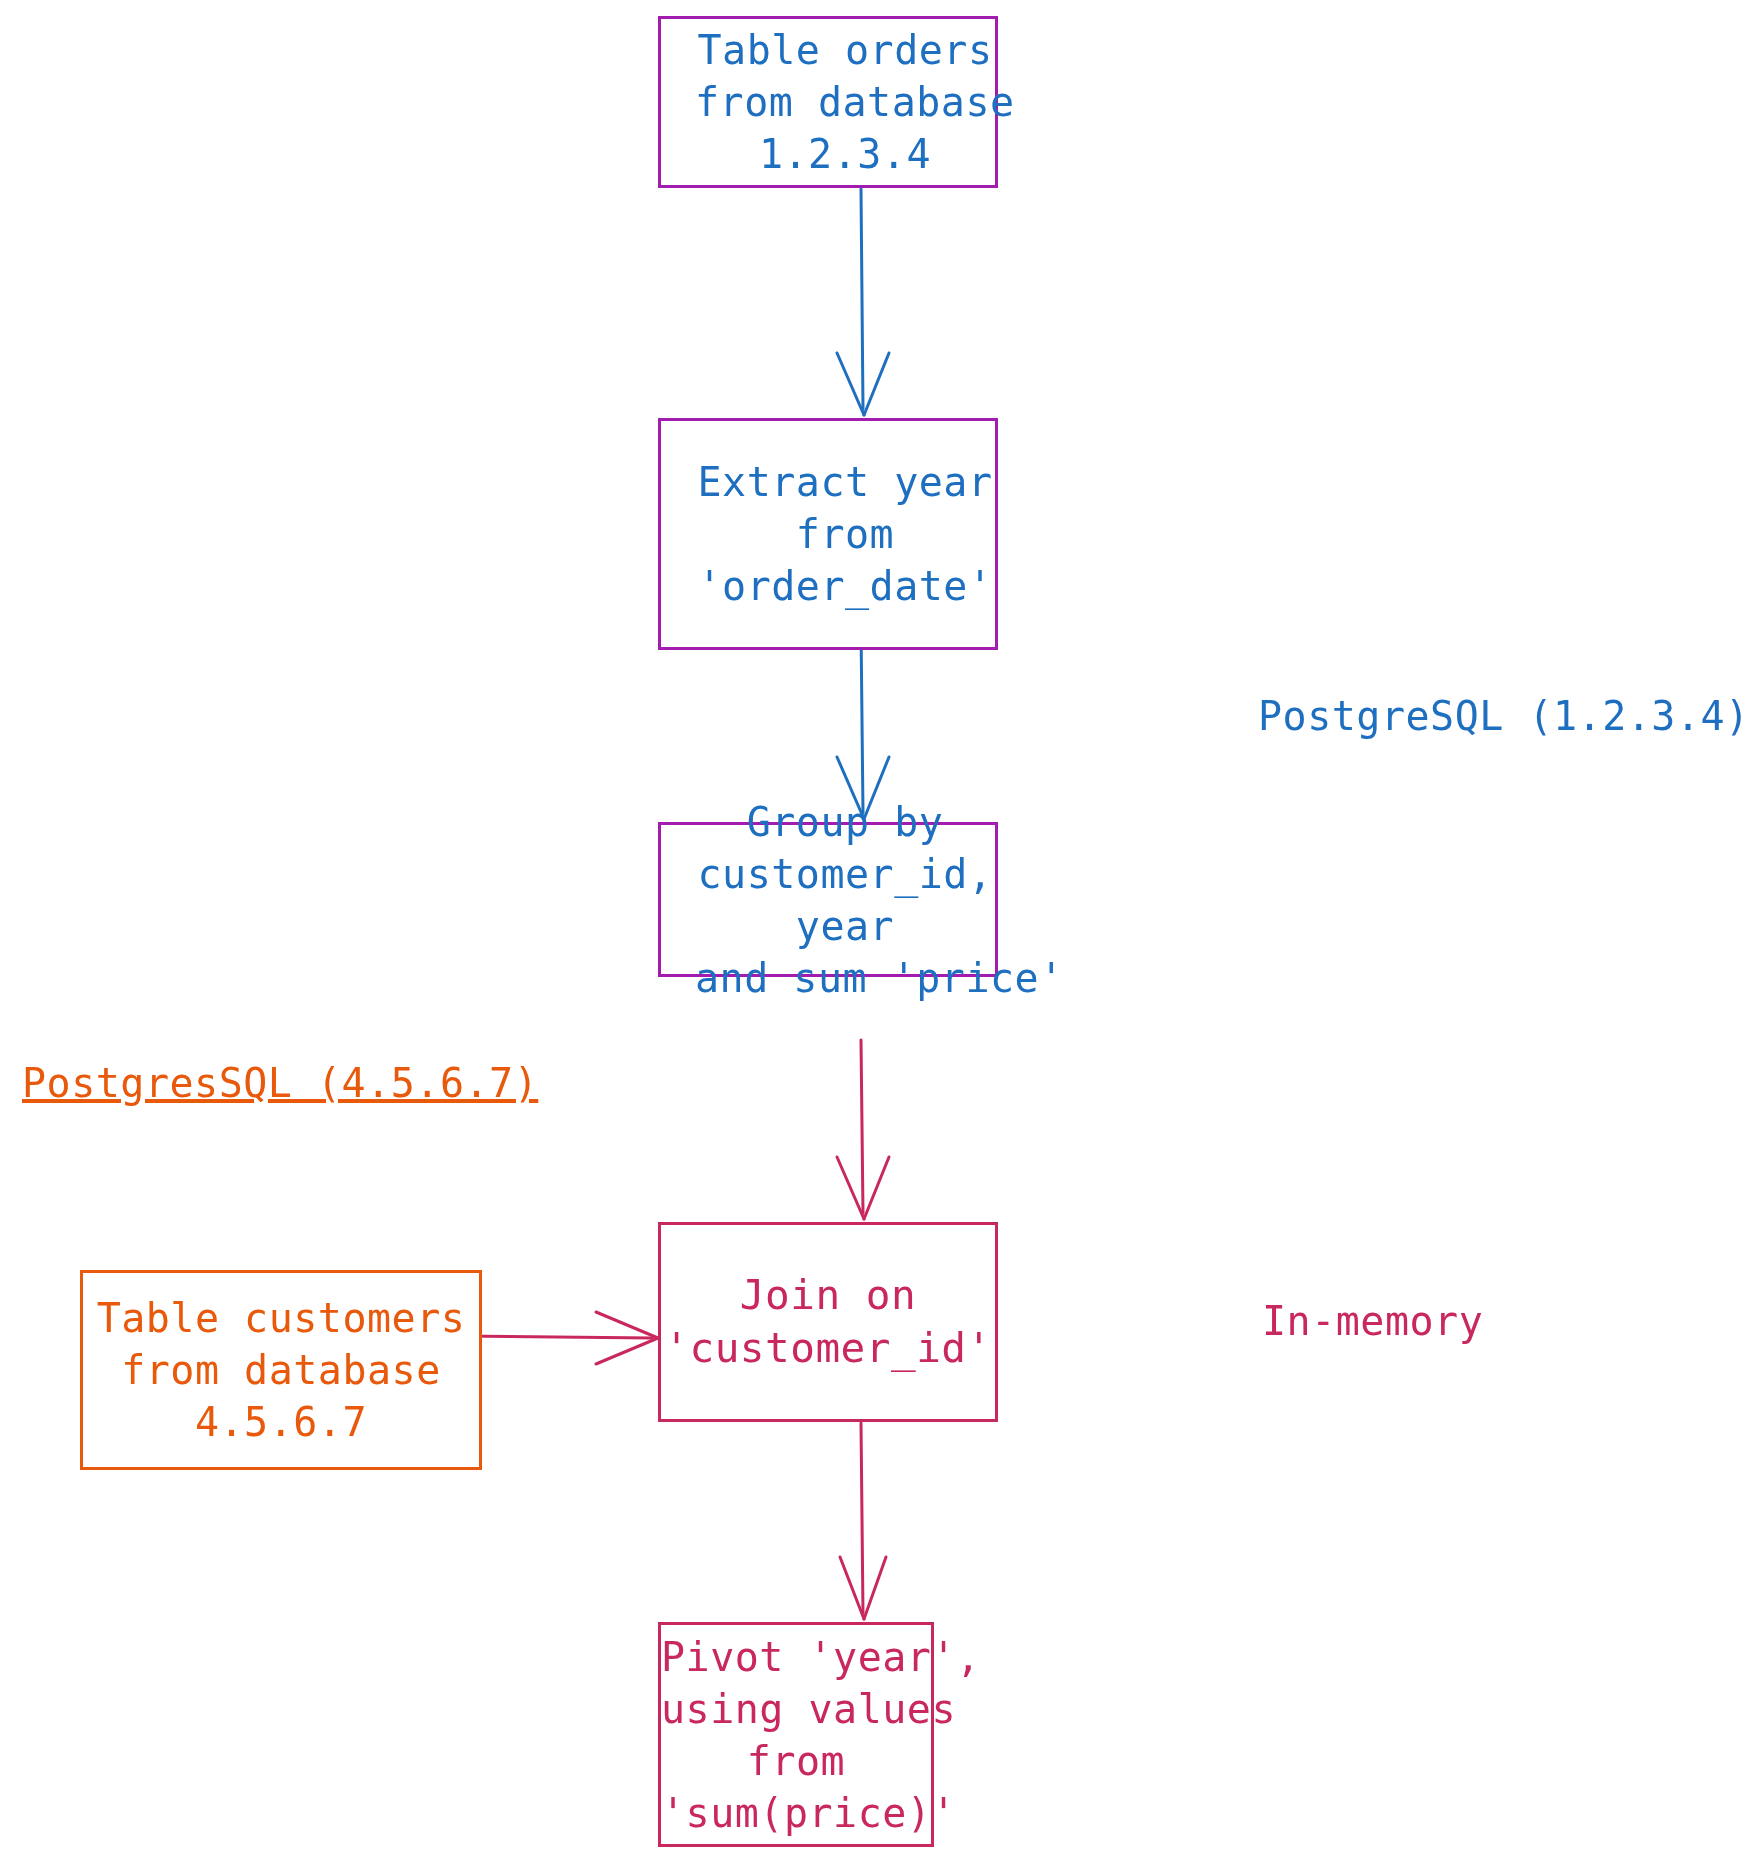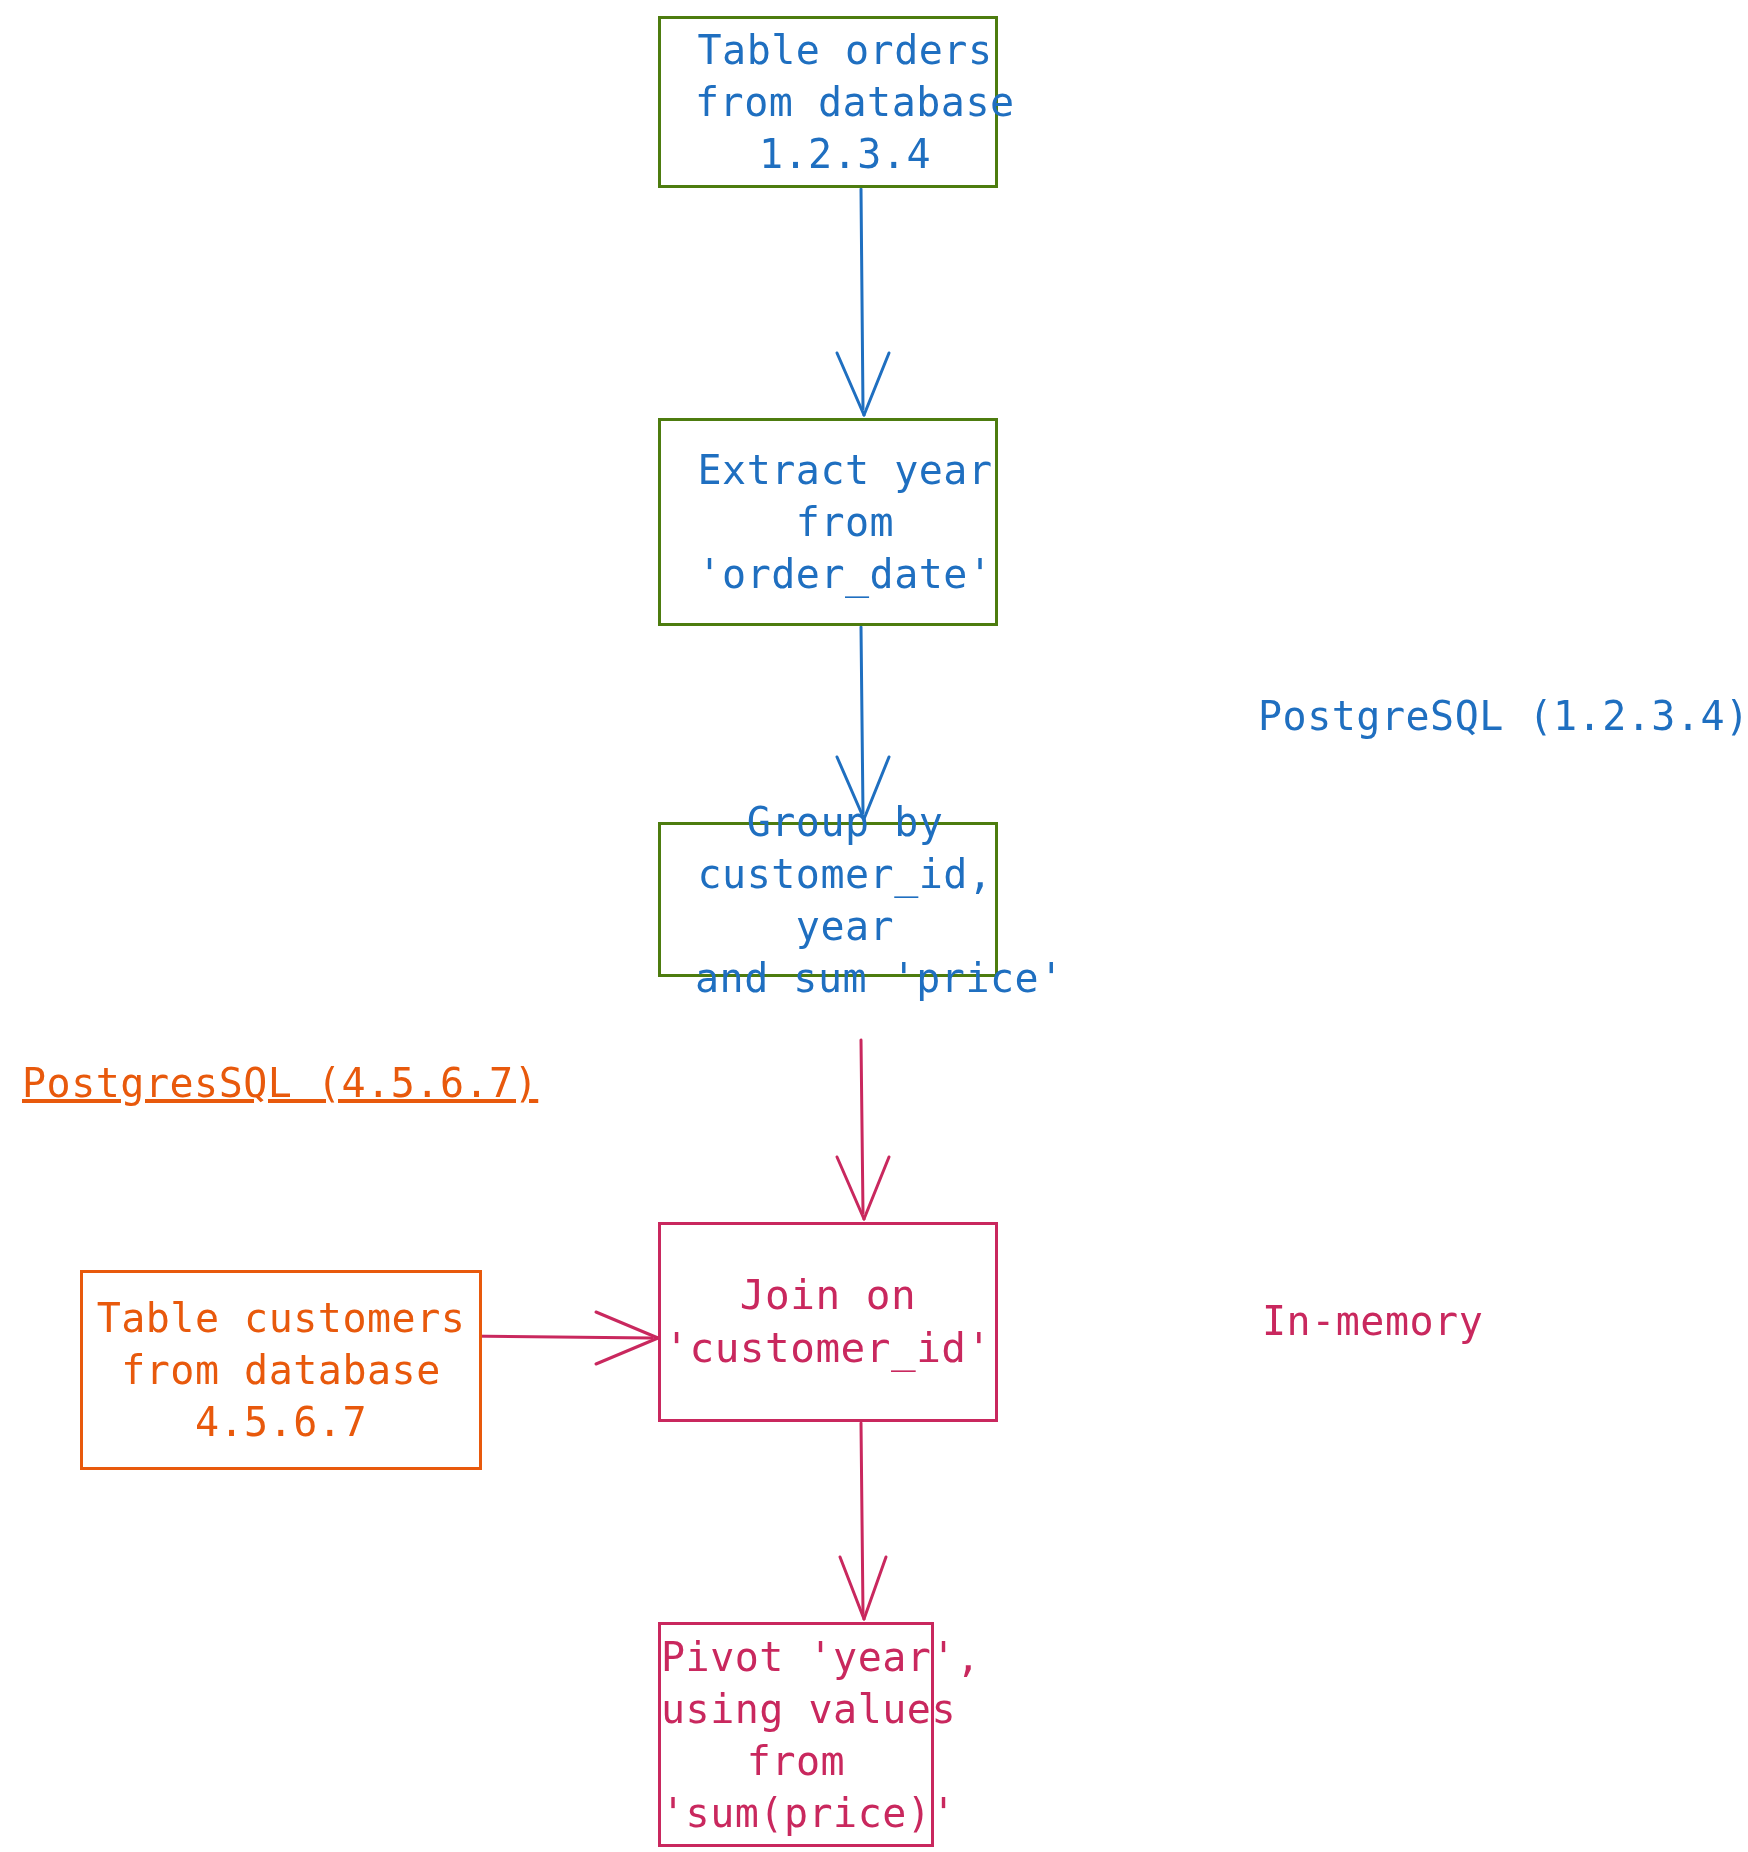--- a/index.html
+++ b/index.html
@@ -27,37 +27,37 @@
     display:flex;
     align-items:center;
     justify-content:center;
     background:#ffffff;
     text-align:center;
     white-space:pre;
     line-height:1.30;
     letter-spacing:0.5px;
   }
   .node .txt{display:block;width:100%;}
-  .blue   { border:3px solid #4d7c0f; color:#1f6fc0;padding-left:34px; }
+  .blue   { border:3px solid #a21caf; color:#1f6fc0;padding-left:34px; }
   .orange { border:3px solid #e8590c; color:#e8590c; }
   .crimson{ border:3px solid #c9285e; color:#c9285e; }
 
   .cluster-label{
     position:absolute;
     white-space:pre;
     letter-spacing:0.5px;
     line-height:1.2;
   }
   .lbl-blue{ color:#1f6fc0; }
   .lbl-orange{ color:#e8590c;text-decoration:underline; }
   .lbl-crimson{ color:#c9285e; }
 
   
   #node-orders     { left:658px;  top:16px;   width:340px; height:172px;  font-size:40px; }
-  #node-extract    { left:658px;  top:418px;  width:340px; height:208px;  font-size:40px; }
+  #node-extract    { left:658px;  top:418px;  width:340px; height:232px;  font-size:40px; }
   #node-group      { left:658px;  top:822px;  width:340px; height:155px;  font-size:40px; }
   #node-customers  { left:80px;   top:1222px; width:402px; height:200px;  font-size:40px;margin-top:48px; }
   #node-join       { left:658px;  top:1222px; width:340px; height:200px;  font-size:41px; }
   #node-pivot      { left:658px;  top:1622px; width:276px; height:225px;  font-size:40px; }
 
   #label-pg1 { left:1258px; top:692px;  font-size:40px; }
   #label-pg2 { left:22px;   top:1059px; font-size:40px; }
   #label-mem { left:1262px; top:1297px; font-size:40px; }
 </style>
 </head>

